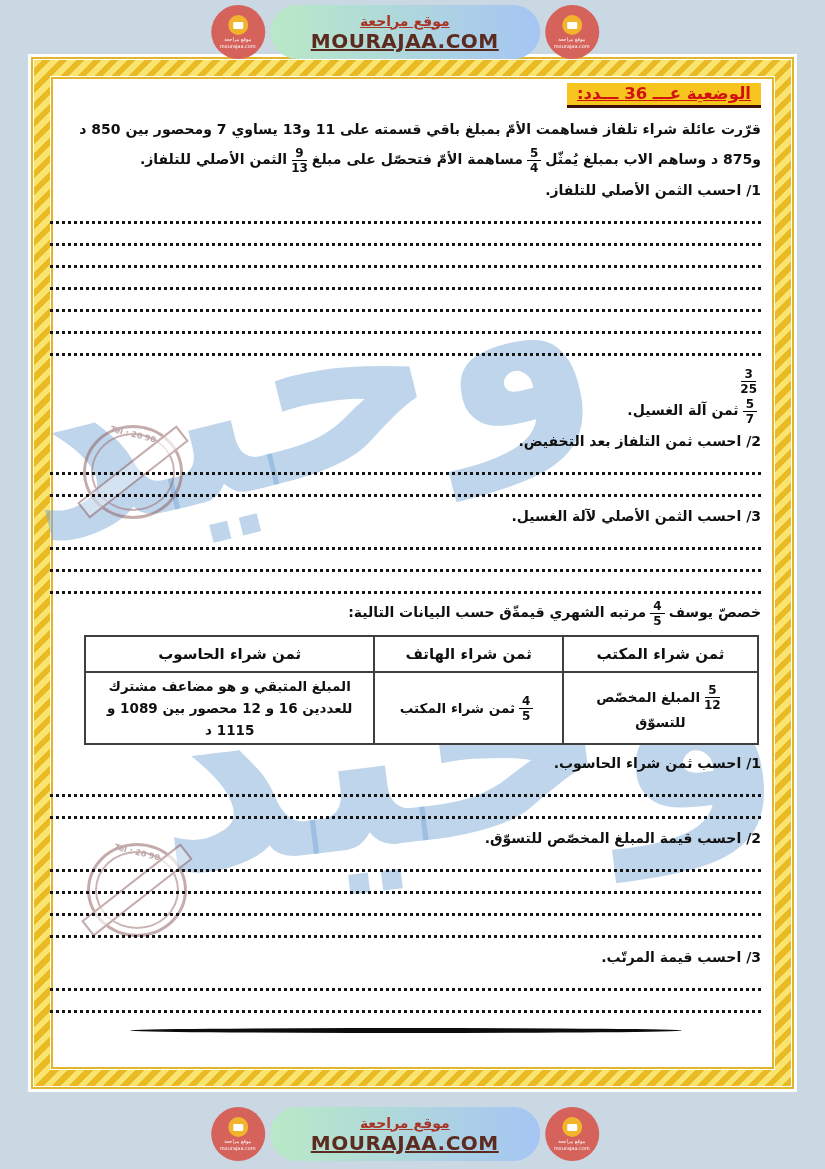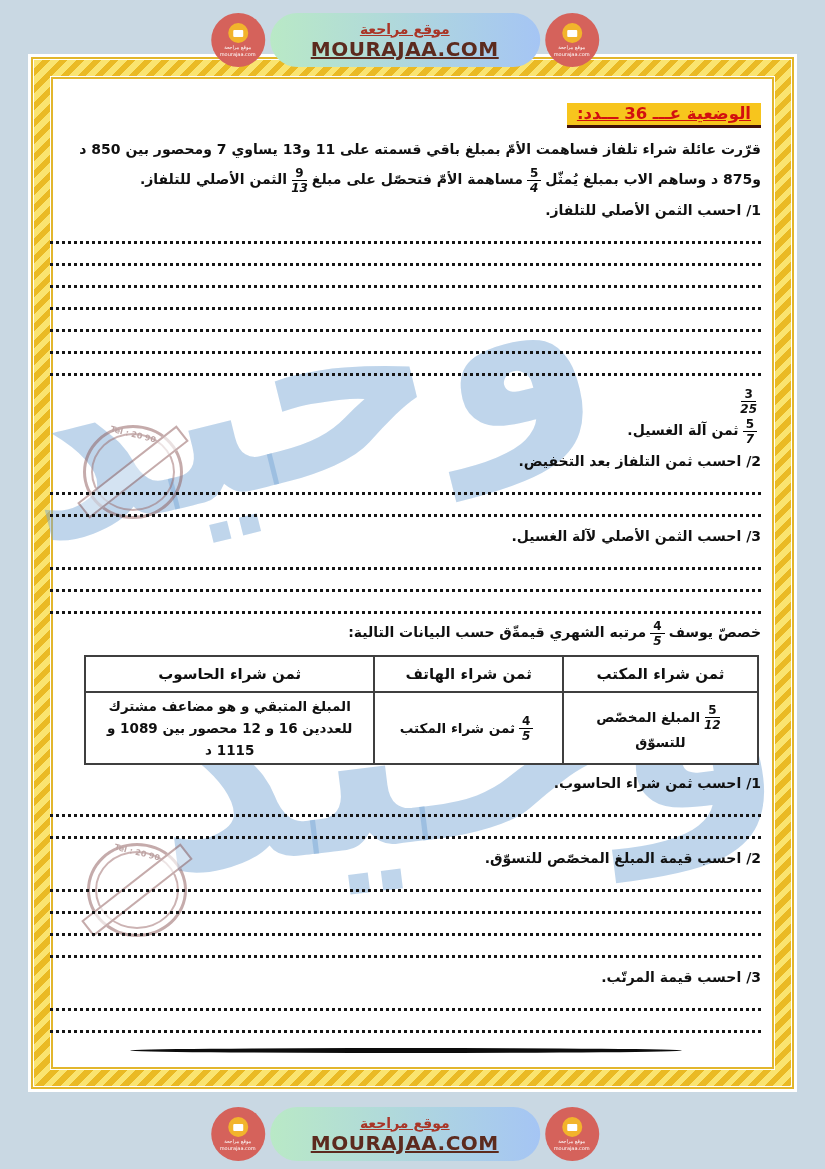--- a/index.html
+++ b/index.html
@@ -7,21 +7,21 @@
   body {
     background:#c9d8e3;
     font-family:"DejaVu Sans", sans-serif;
     position:relative;
     overflow:hidden;
   }
 
   
   .banner {
     position:absolute; left:50%; transform:translateX(-52%);
-    display:flex; align-items:flex-end; gap:5px; z-index:5;margin-top:8px;
+    display:flex; align-items:flex-end; gap:5px; z-index:5;
   }
   .banner.top { top:5px; }
   .banner.bottom { bottom:8px; }
   .pill {
     width:270px; height:54px; border-radius:27px;
     background:linear-gradient(90deg,#b9e9c6,#a5c5f4);
     display:flex; flex-direction:column; align-items:center; justify-content:center;
   }
   .pill .ar {
     color:#a93527; font-weight:bold; font-size:14px;
@@ -56,21 +56,21 @@
   .frame::before {
     content:""; position:absolute; inset:-19px; border:2px solid #e2b62c; pointer-events:none;
   }
   .frame::after {
     content:""; position:absolute; inset:1px; border:2px solid #e2b62c; pointer-events:none;
   }
   .content {
     position:relative; z-index:2; height:100%; overflow:hidden;
     padding:5px 14px 0 0;
     direction:rtl; text-align:right;
-    color:#101010; font-weight:bold; font-size:14px;margin-top:20px;
+    color:#101010; font-weight:bold; font-size:14px;
   }
 
   
   .wm {
     position:absolute; z-index:1; color:rgba(121,168,214,.48);
     font-weight:bold; pointer-events:none; white-space:nowrap;
   }
   .wm1 { top:190px; left:-20px; font-size:250px; transform:rotate(-14deg); }
   .wm2 { top:530px; left:120px; font-size:270px; transform:rotate(-7deg); }
 
@@ -96,21 +96,21 @@
     text-decoration:underline; margin:2px 0 6px;
   }
   .para .line { line-height:30px; }
   .q { line-height:25px; margin:4px 0 2px; }
 
   .frac {
     display:inline-flex; flex-direction:column; align-items:center;
     vertical-align:middle; line-height:1; font-size:12px; margin:0 4px; font-weight:bold;
   }
   .frac .num { border-bottom:1.5px solid #000; padding:0 3px 1px; }
-  .frac .den { padding-top:1px;font-style:italic; }
+  .frac .den { padding-top:1px; }
 
   .dots { height:22px; position:relative; }
   .dots::after {
     content:""; position:absolute; left:0; right:0; bottom:3px; height:3.2px;
     background:repeating-linear-gradient(90deg,#161616 0 3px,transparent 3px 6px);
   }
 
   table.datatable {
     border-collapse:collapse; width:calc(100% - 36px); margin:8px 2px 6px 34px;
     background:#fff;

